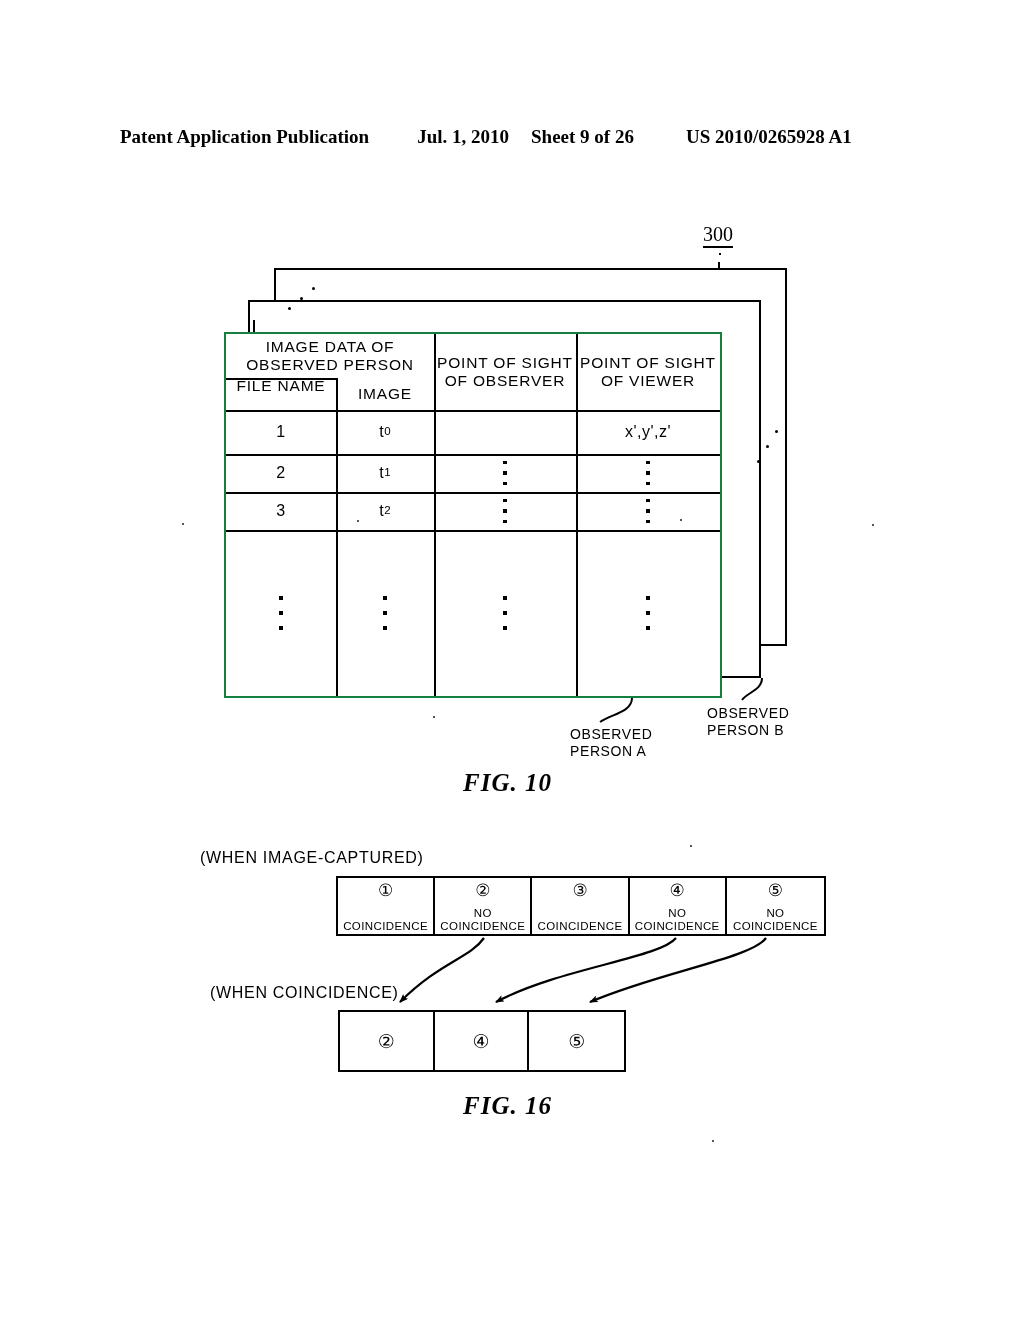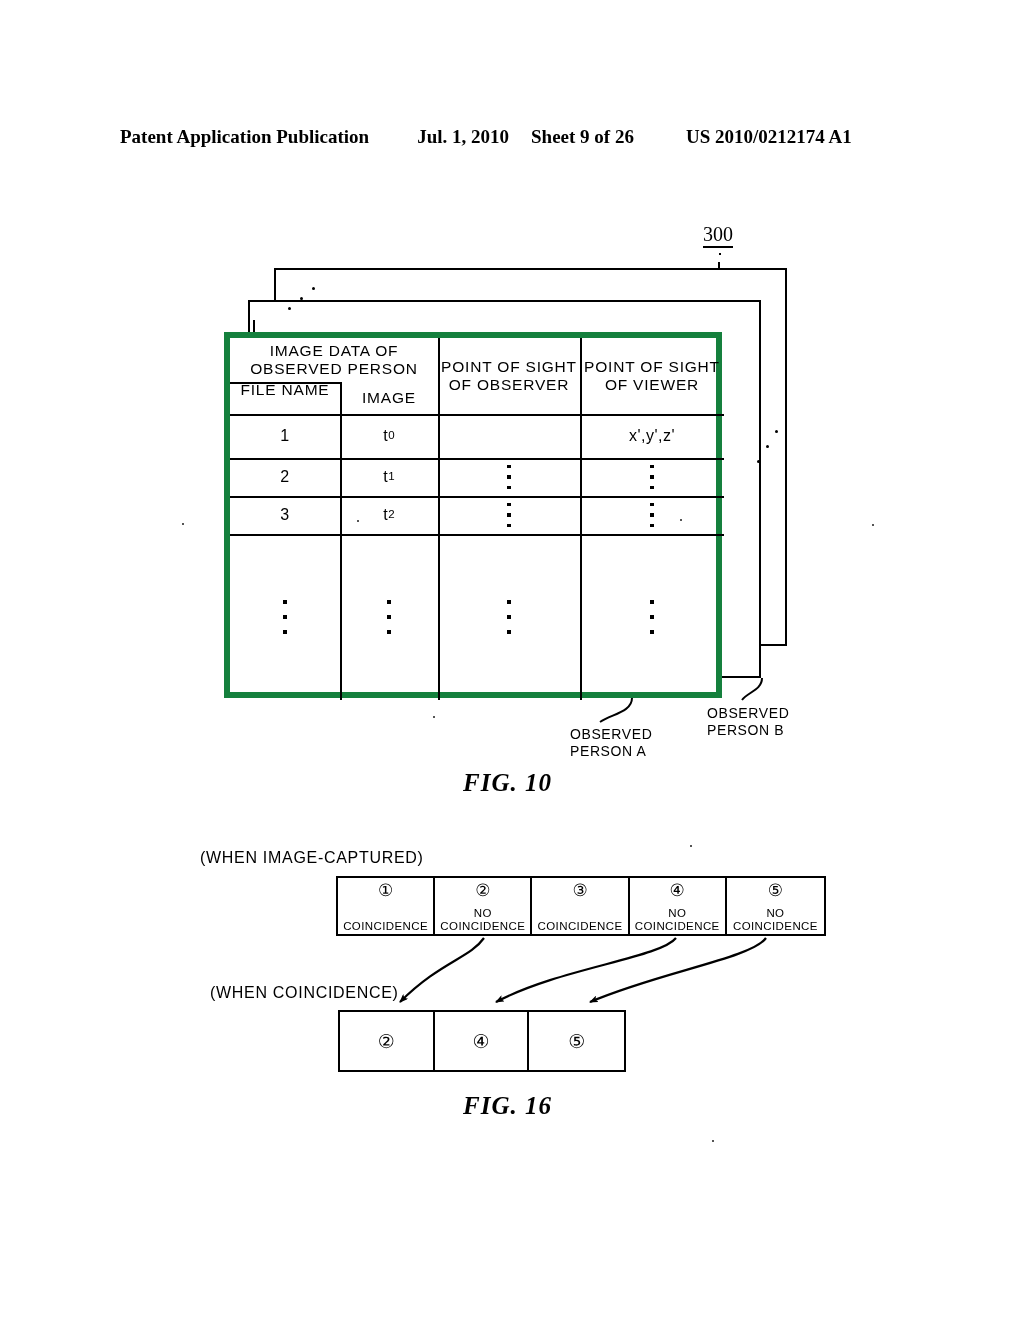--- a/index.html
+++ b/index.html
@@ -88,21 +88,21 @@
     background: #000;
     border-radius: 50%;
   }
 
   
   #data-table {
     position: absolute;
     left: 224px; top: 332px;
     width: 498px; height: 366px;
     background: #ffffff;
-    border: 6px solid #15803d;
+    border: 2px solid #15803d;
     box-sizing: border-box;
   }
   
   .vline {
     position: absolute;
     width: 2px;
     background: #000;
   }
   .hline {
     position: absolute;
@@ -220,21 +220,21 @@
     background: #555;
   }
 </style>
 </head>
 <body>
 
 <div id="page-header">
   <span class="h-pub">Patent Application Publication</span>
   <span class="h-date">Jul. 1, 2010</span>
   <span class="h-sheet">Sheet 9 of 26</span>
-  <span class="h-num">US 2010/0212174 A1</span>
+  <span class="h-num">US 2010/0265928 A1</span>
 </div>
 
 <div id="fig10">
 
   <div class="ref-300">300</div>
   <div class="ref-300-dot"></div>
 
   <div class="sheet" id="sheet-back"></div>
   <div class="sheet" id="sheet-mid"></div>
 

